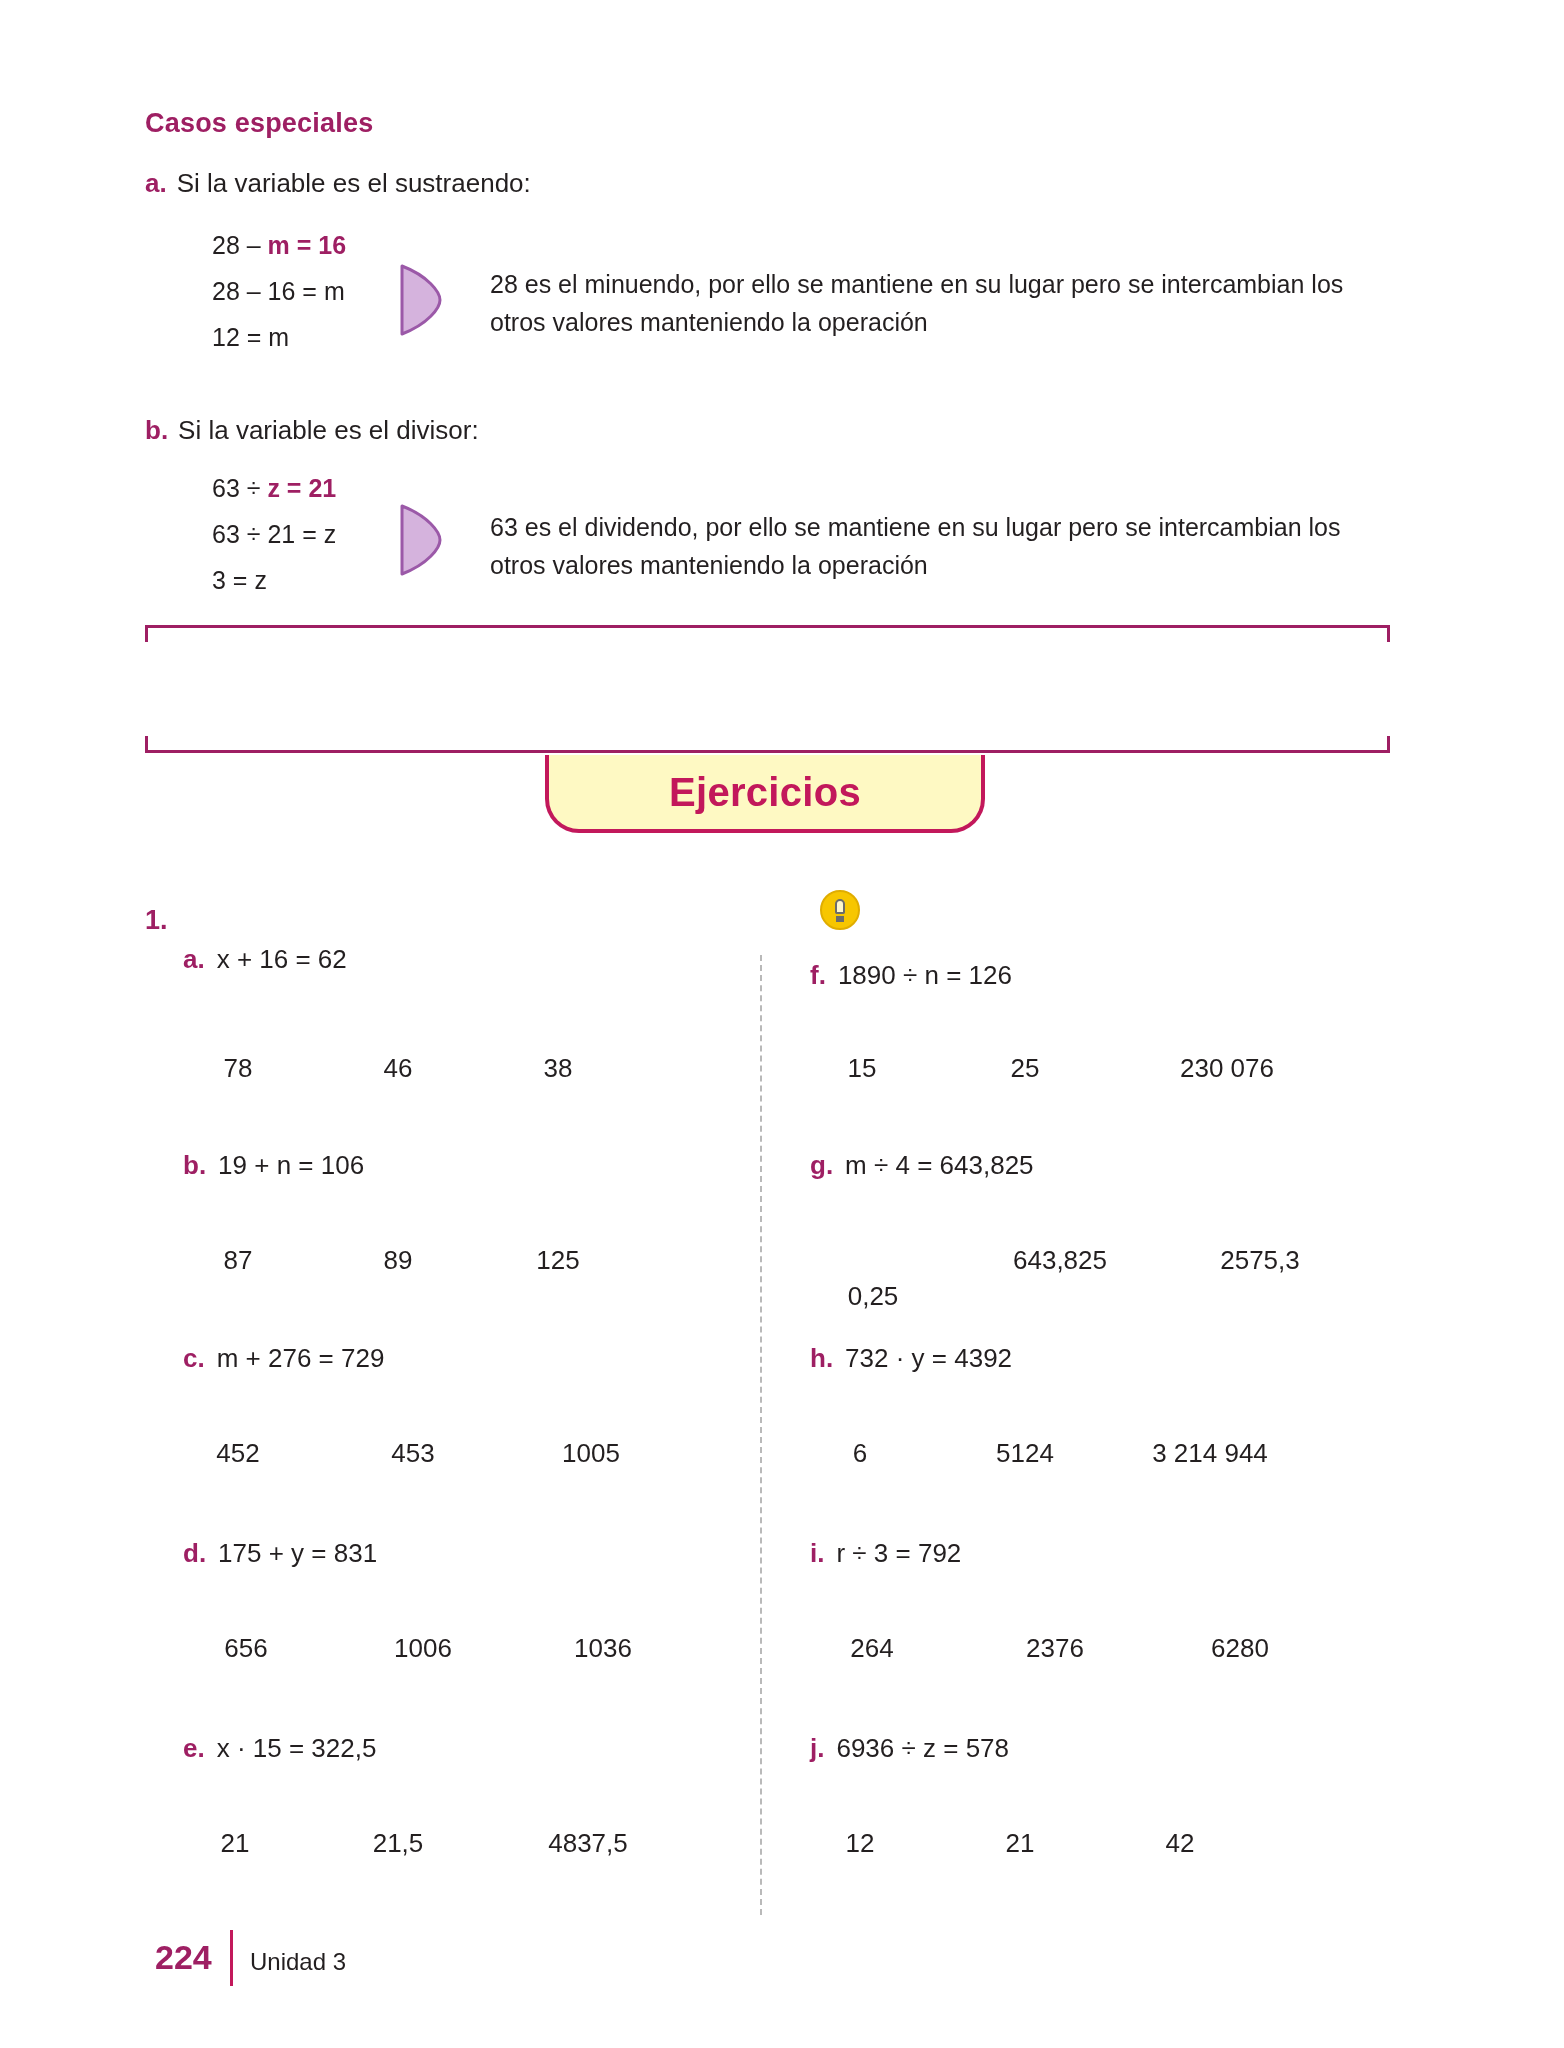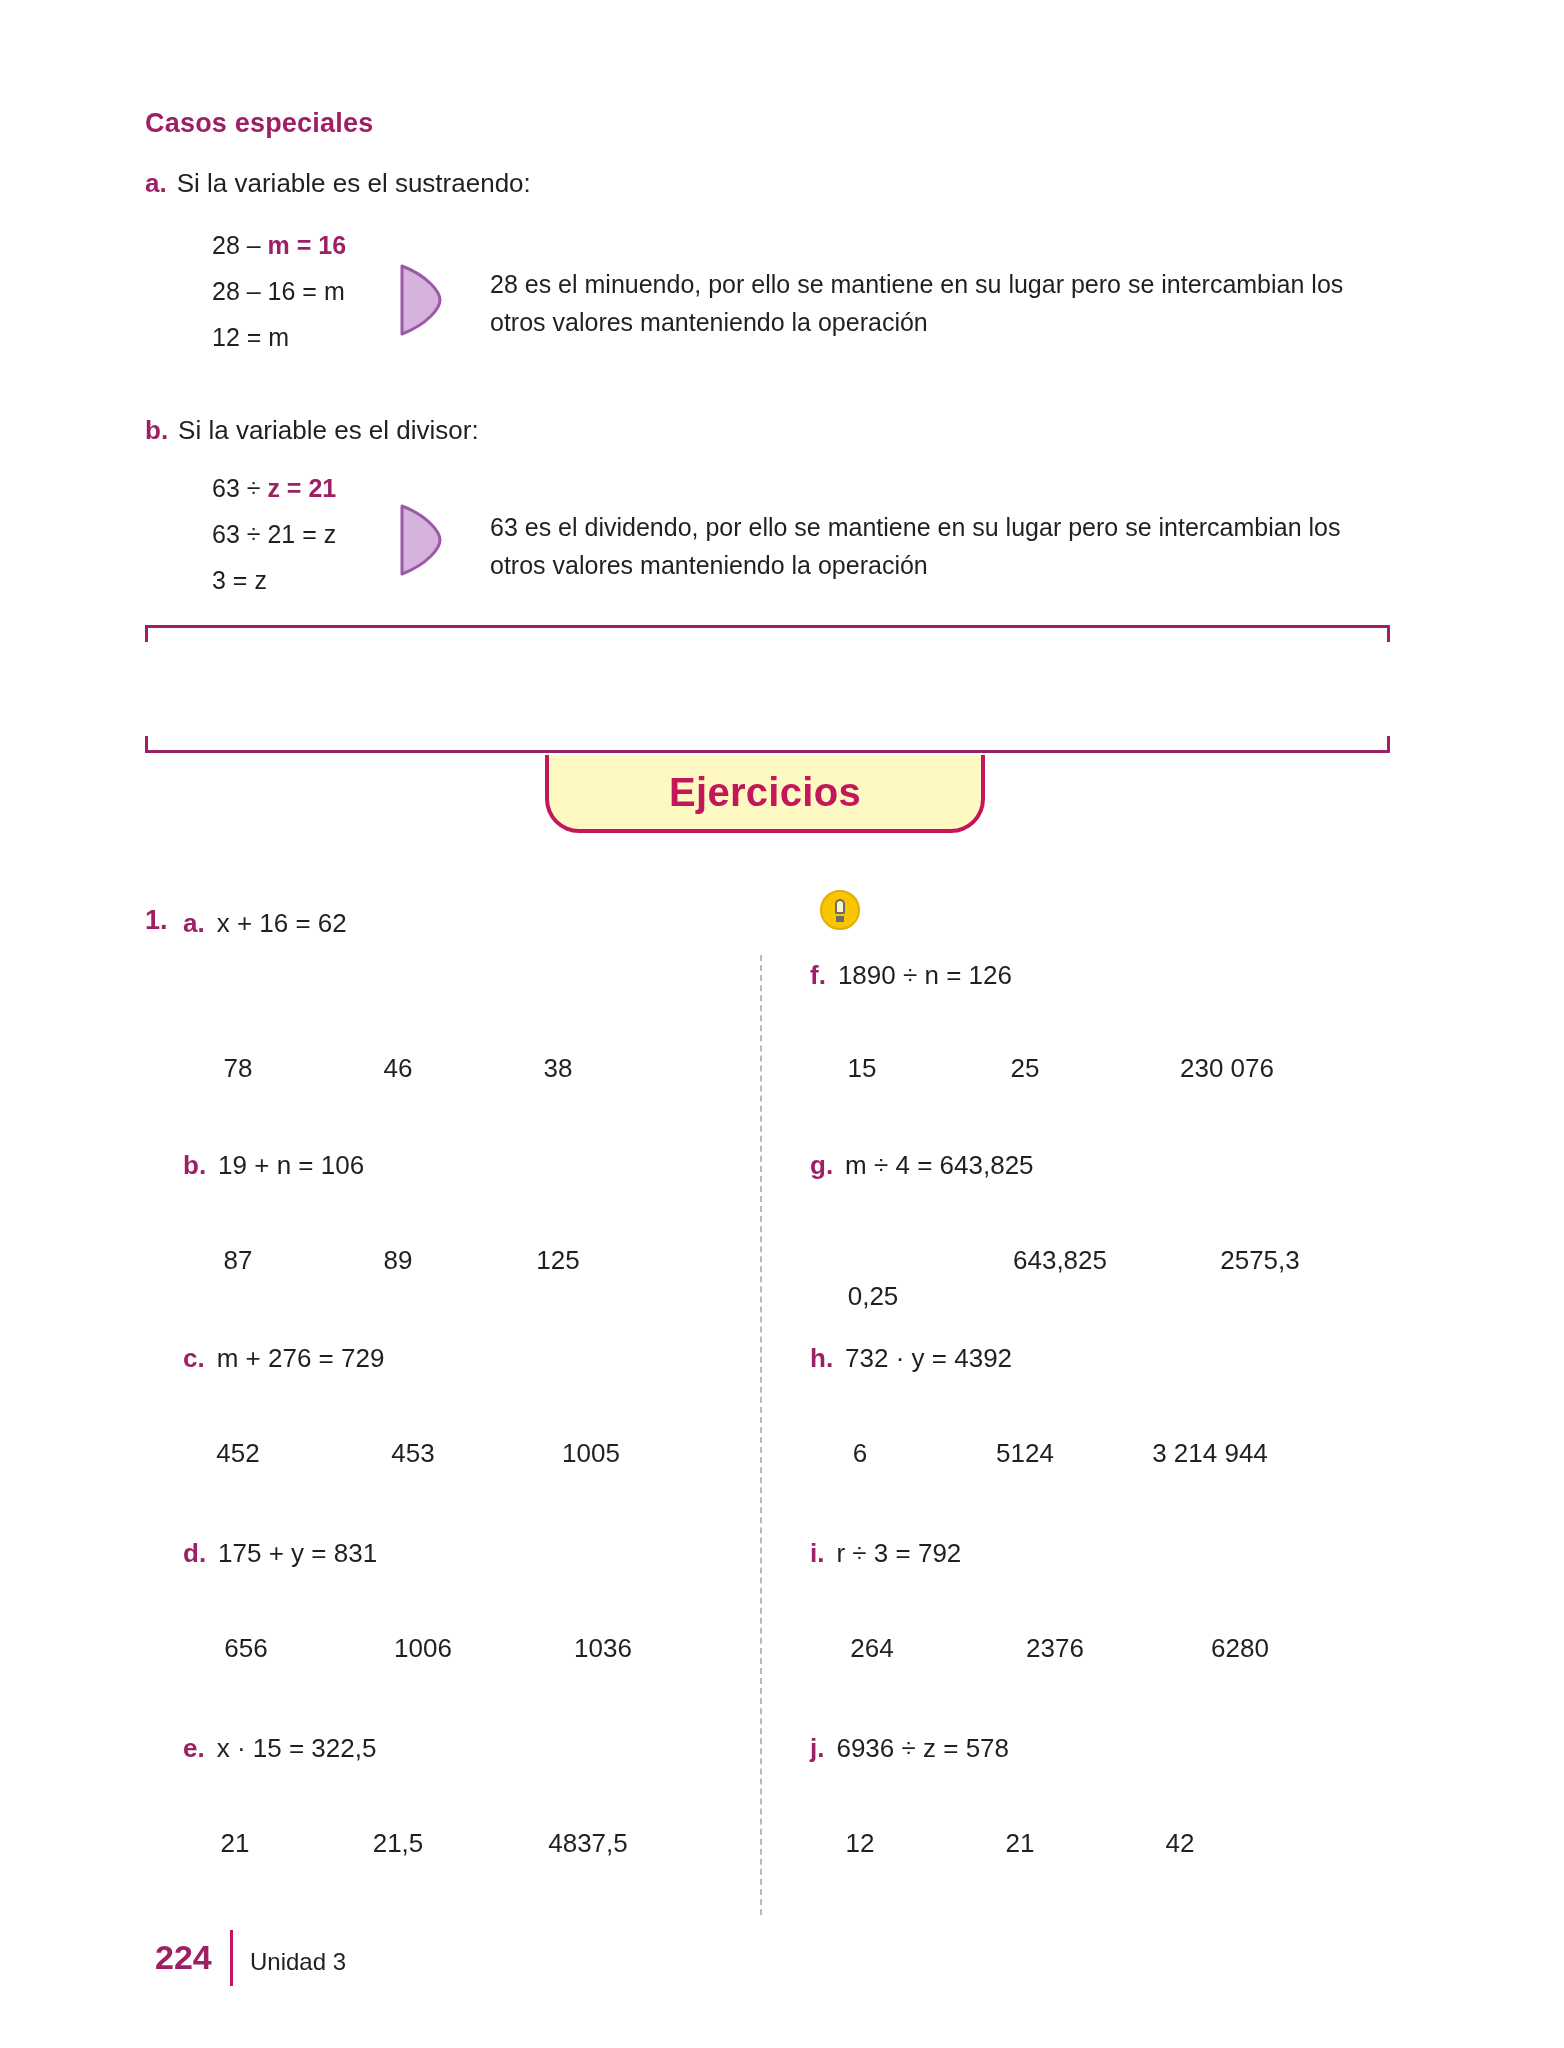--- a/index.html
+++ b/index.html
@@ -272,21 +272,21 @@
 
   <div class="banner">
     <div class="banner-text">Ejercicios</div>
   </div>
 
   <div class="ex-num">1.</div>
   <div class="bulb"></div>
 
   <div class="divider"></div>
 
-  <div class="item" style="left:183px; top:908px;">
+  <div class="item" style="left:183px; top:944px;">
     <span class="lbl">a.</span><span class="eq">x + 16 = 62</span>
   </div>
   <div class="opts" style="left:183px; top:1053px; width:560px;">
     <span class="opt" style="left:55px;">78</span>
     <span class="opt" style="left:215px;">46</span>
     <span class="opt" style="left:375px;">38</span>
   </div>
 
   <div class="item" style="left:183px; top:1150px;">
     <span class="lbl">b.</span><span class="eq">19 + n = 106</span>

